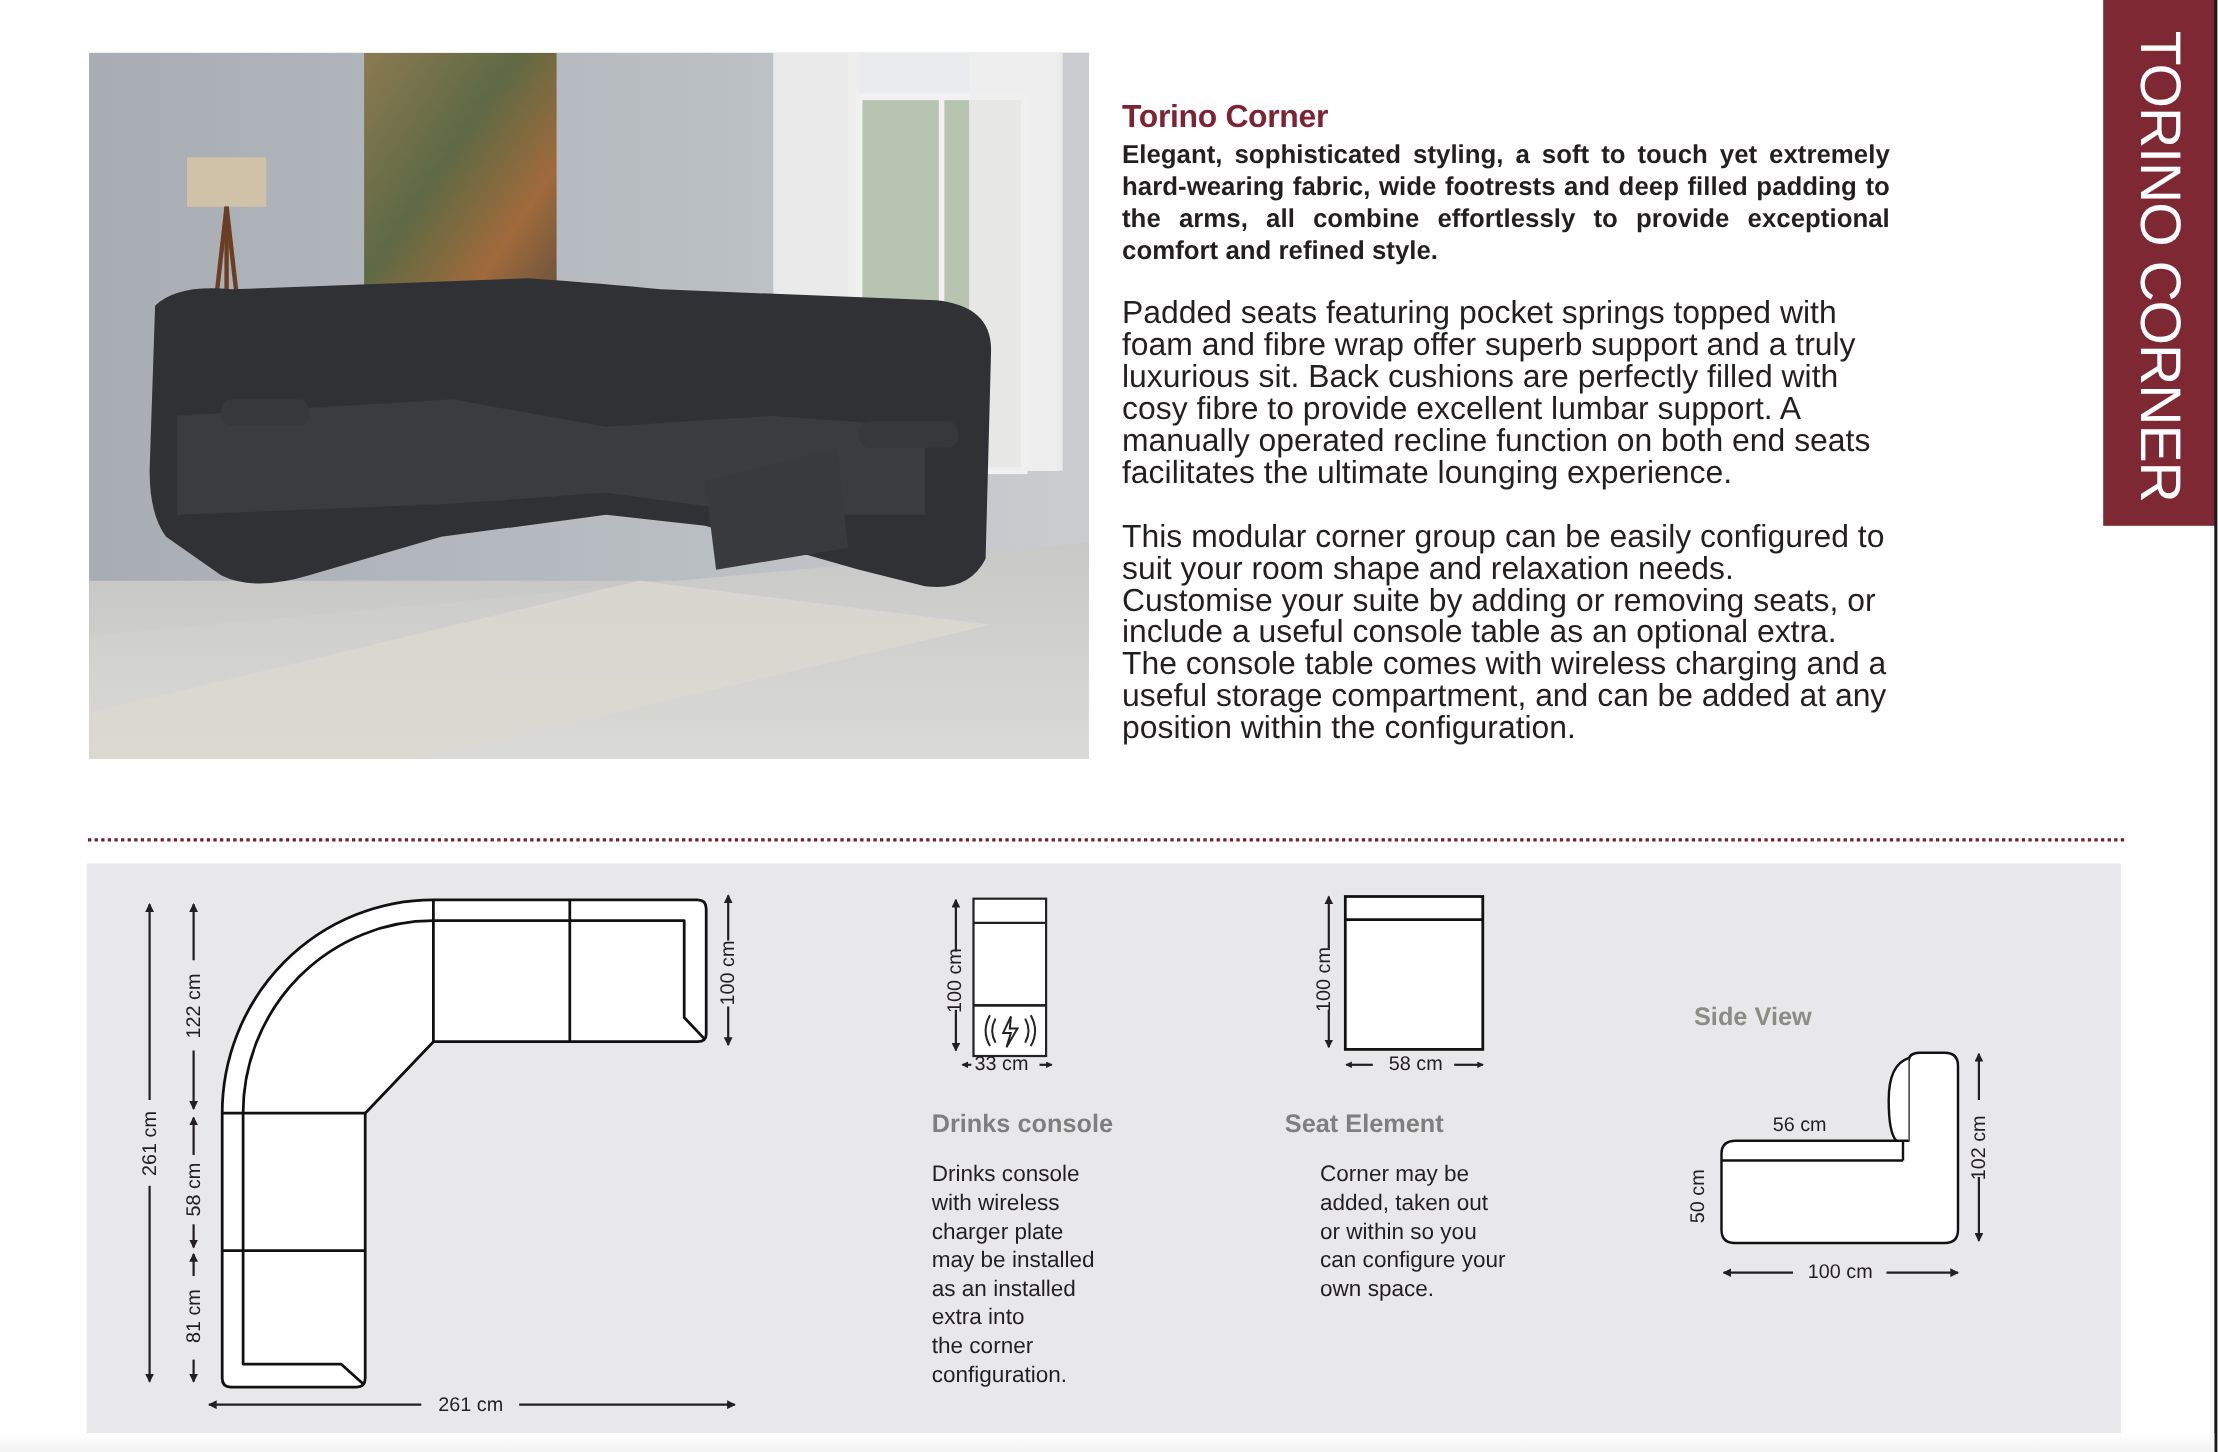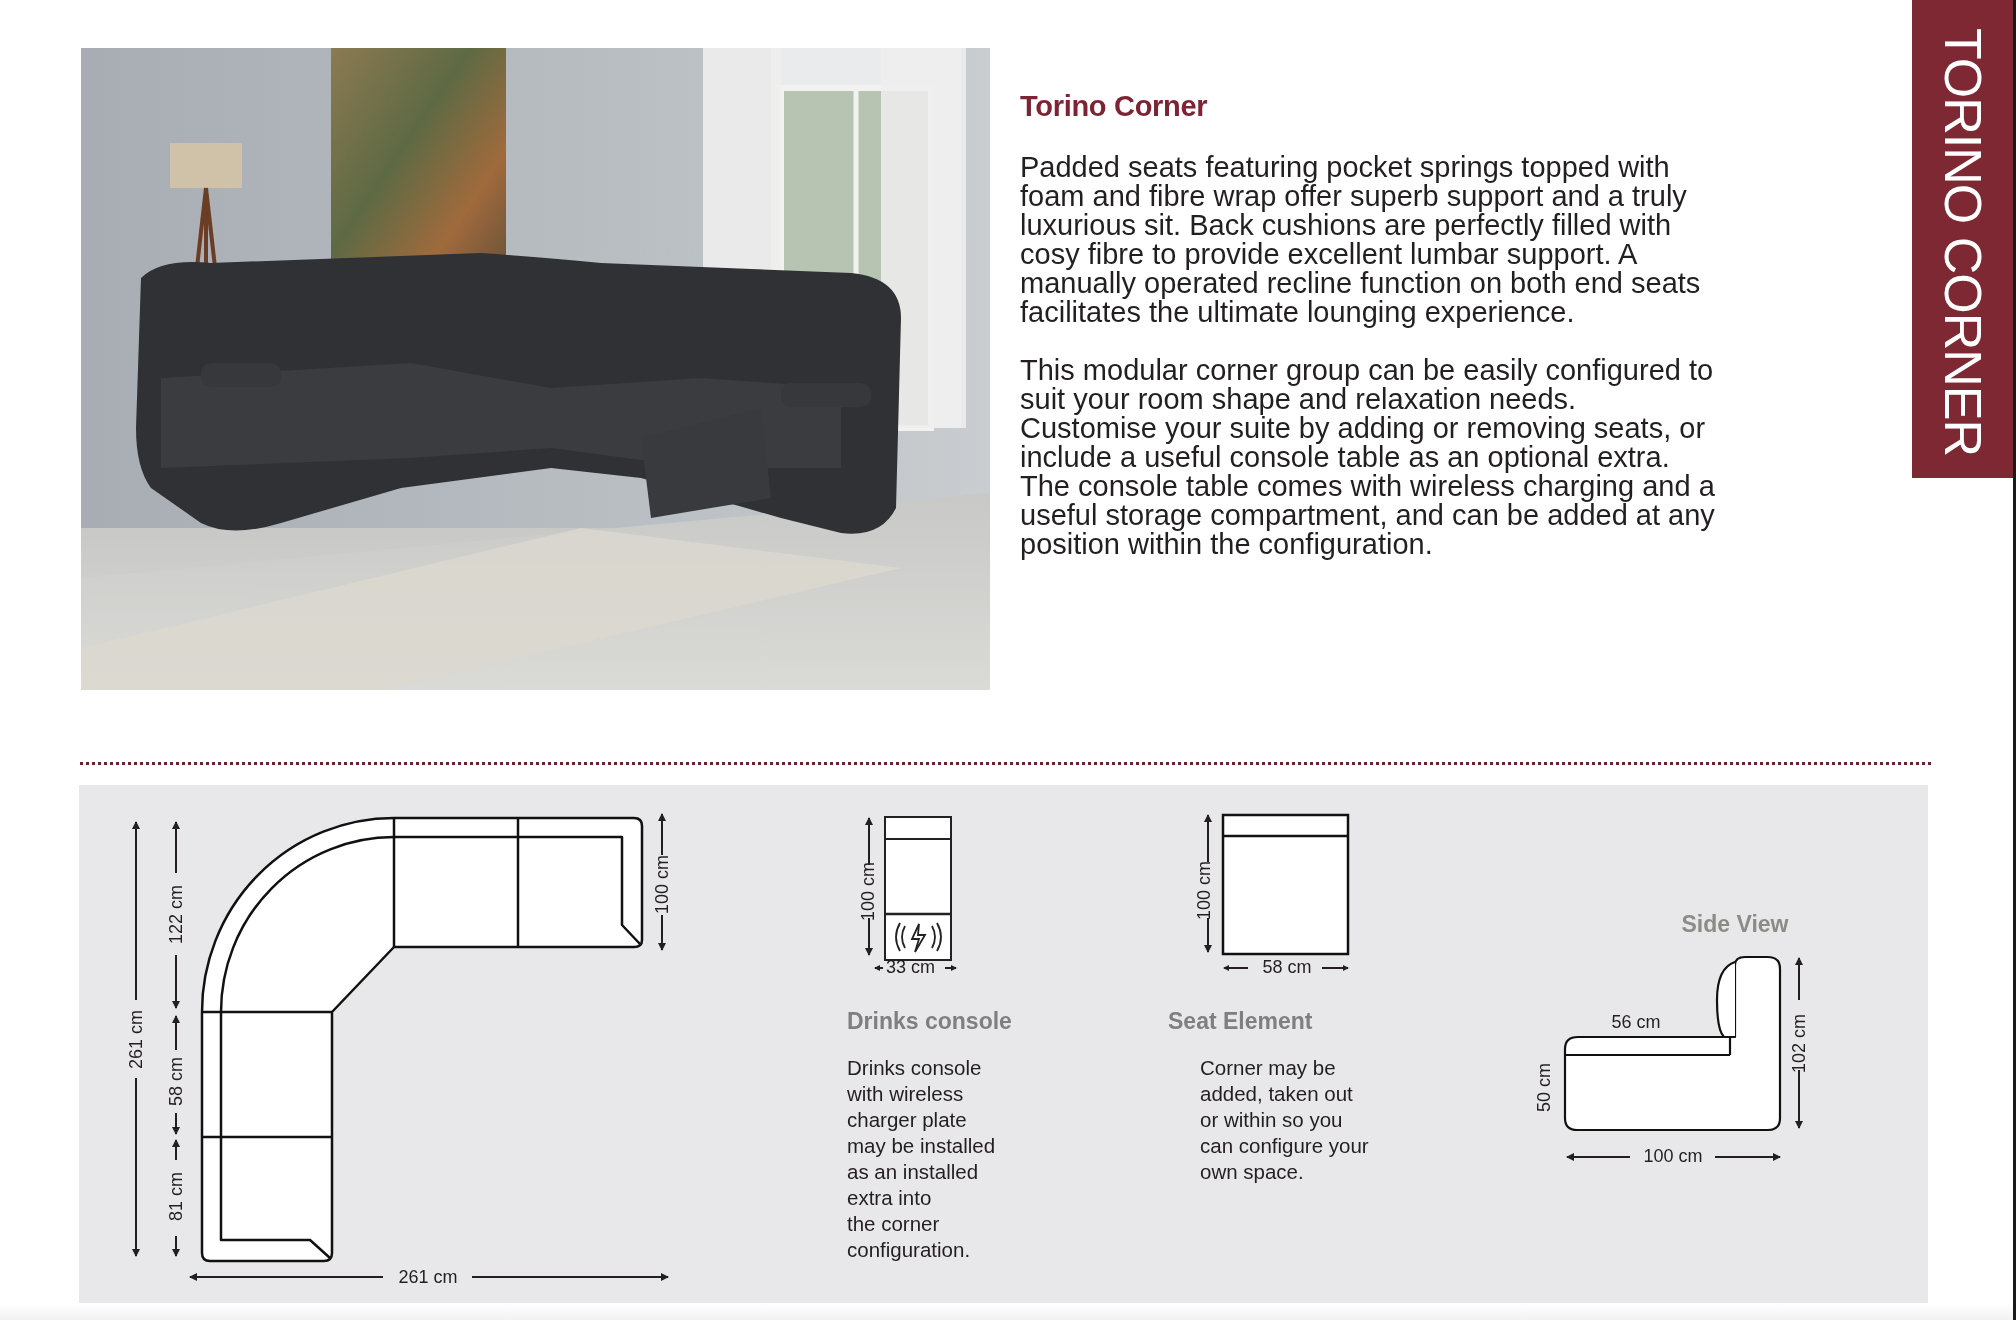--- a/index.html
+++ b/index.html
@@ -70,20 +70,21 @@
     <path d="M560 390 L680 360 L690 450 L570 470 Z" fill="#383a3e"></path>
     <rect x="120" y="315" width="80" height="24" rx="10" fill="#36383b"></rect>
     <rect x="700" y="335" width="90" height="24" rx="10" fill="#36383b"></rect>
 
     <polygon points="0,600 500,480 820,520 300,642 0,642" fill="#dcd8d0" opacity="0.8"></polygon>
   </svg>
 </div>
 
 <div id="copy" class="abs">
   <h1 id="title">Torino Corner</h1>
+  <p id="intro">Elegant, sophisticated styling, a soft to touch yet extremely hard-wearing fabric, wide footrests and deep filled padding to the arms, all combine effortlessly to provide exceptional comfort and refined style.</p>
   <p class="para">Padded seats featuring pocket springs topped with foam and fibre wrap offer superb support and a truly luxurious sit. Back cushions are perfectly filled with cosy fibre to provide excellent lumbar support. A manually operated recline function on both end seats facilitates the ultimate lounging experience.</p>
   <p class="para">This modular corner group can be easily configured to suit your room shape and relaxation needs. Customise your suite by adding or removing seats, or include a useful console table as an optional extra. The console table comes with wireless charging and a useful storage compartment, and can be added at any position within the configuration.</p>
 </div>
 
 <div id="banner" class="abs">
   <div id="banner-text">TORINO CORNER</div>
 </div>
 <div id="edge" class="abs"></div>
 
 <div id="divider" class="abs"></div>
@@ -196,19 +197,19 @@
 <div class="abs dim" style="left:1255px;top:957px;width:64px;text-align:center;">58 cm</div>
 <div class="abs h3" style="left:1168px;top:1008px;">Seat Element</div>
 <div class="abs desc" style="left:1200px;top:1055px;">
   <div>Corner may be</div>
   <div>added, taken out</div>
   <div>or within so you</div>
   <div>can configure your</div>
   <div>own space.</div>
 </div>
 
-<div class="abs h3" style="left:1662px;top:911px;width:146px;text-align:center;color:#8a8c85;">Side View</div>
+<div class="abs h3" style="left:1540px;top:911px;width:146px;color:#8a8c85;">Side View</div>
 <div class="abs dim" style="left:1606px;top:1012px;width:60px;text-align:center;">56 cm</div>
 <div class="abs dim vert" style="left:1514px;top:1077px;width:60px;text-align:center;">50 cm</div>
 <div class="abs dim vert" style="left:1764px;top:1033px;width:70px;text-align:center;">102 cm</div>
 <div class="abs dim" style="left:1633px;top:1146px;width:80px;text-align:center;">100 cm</div>
 
 <div id="bottom-fade" class="abs"></div>
 
 </body></html>

